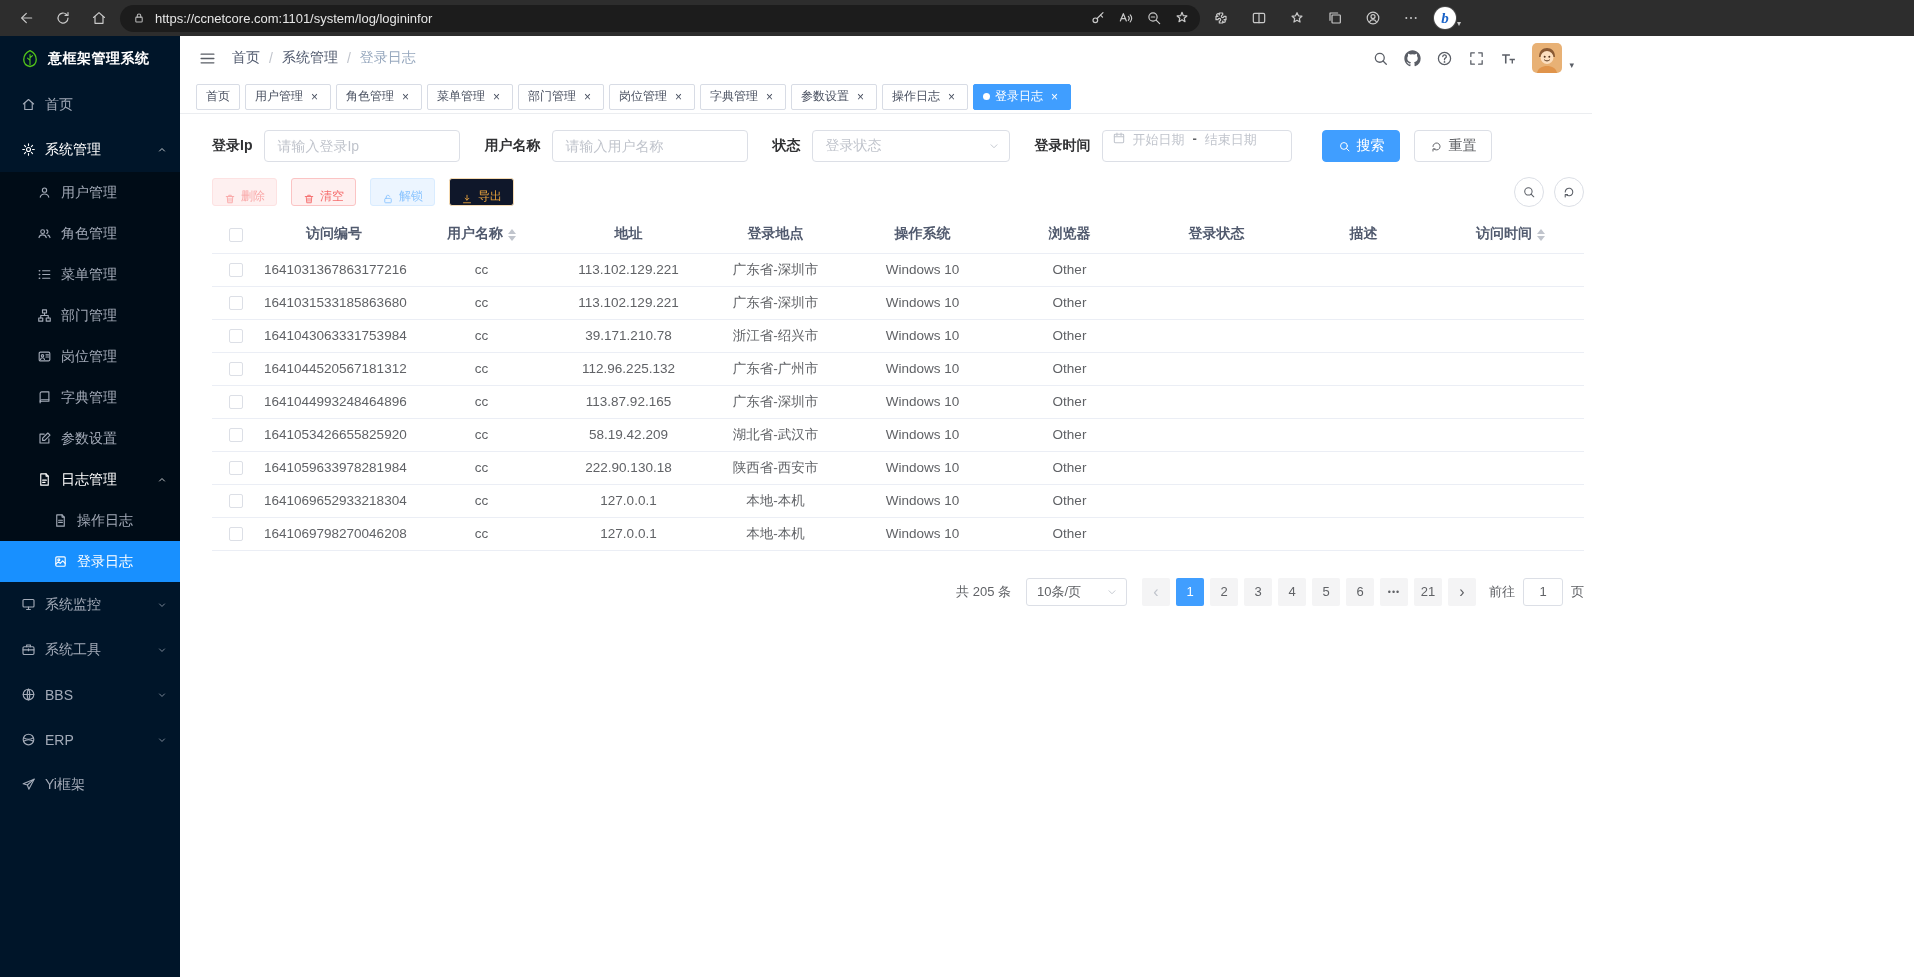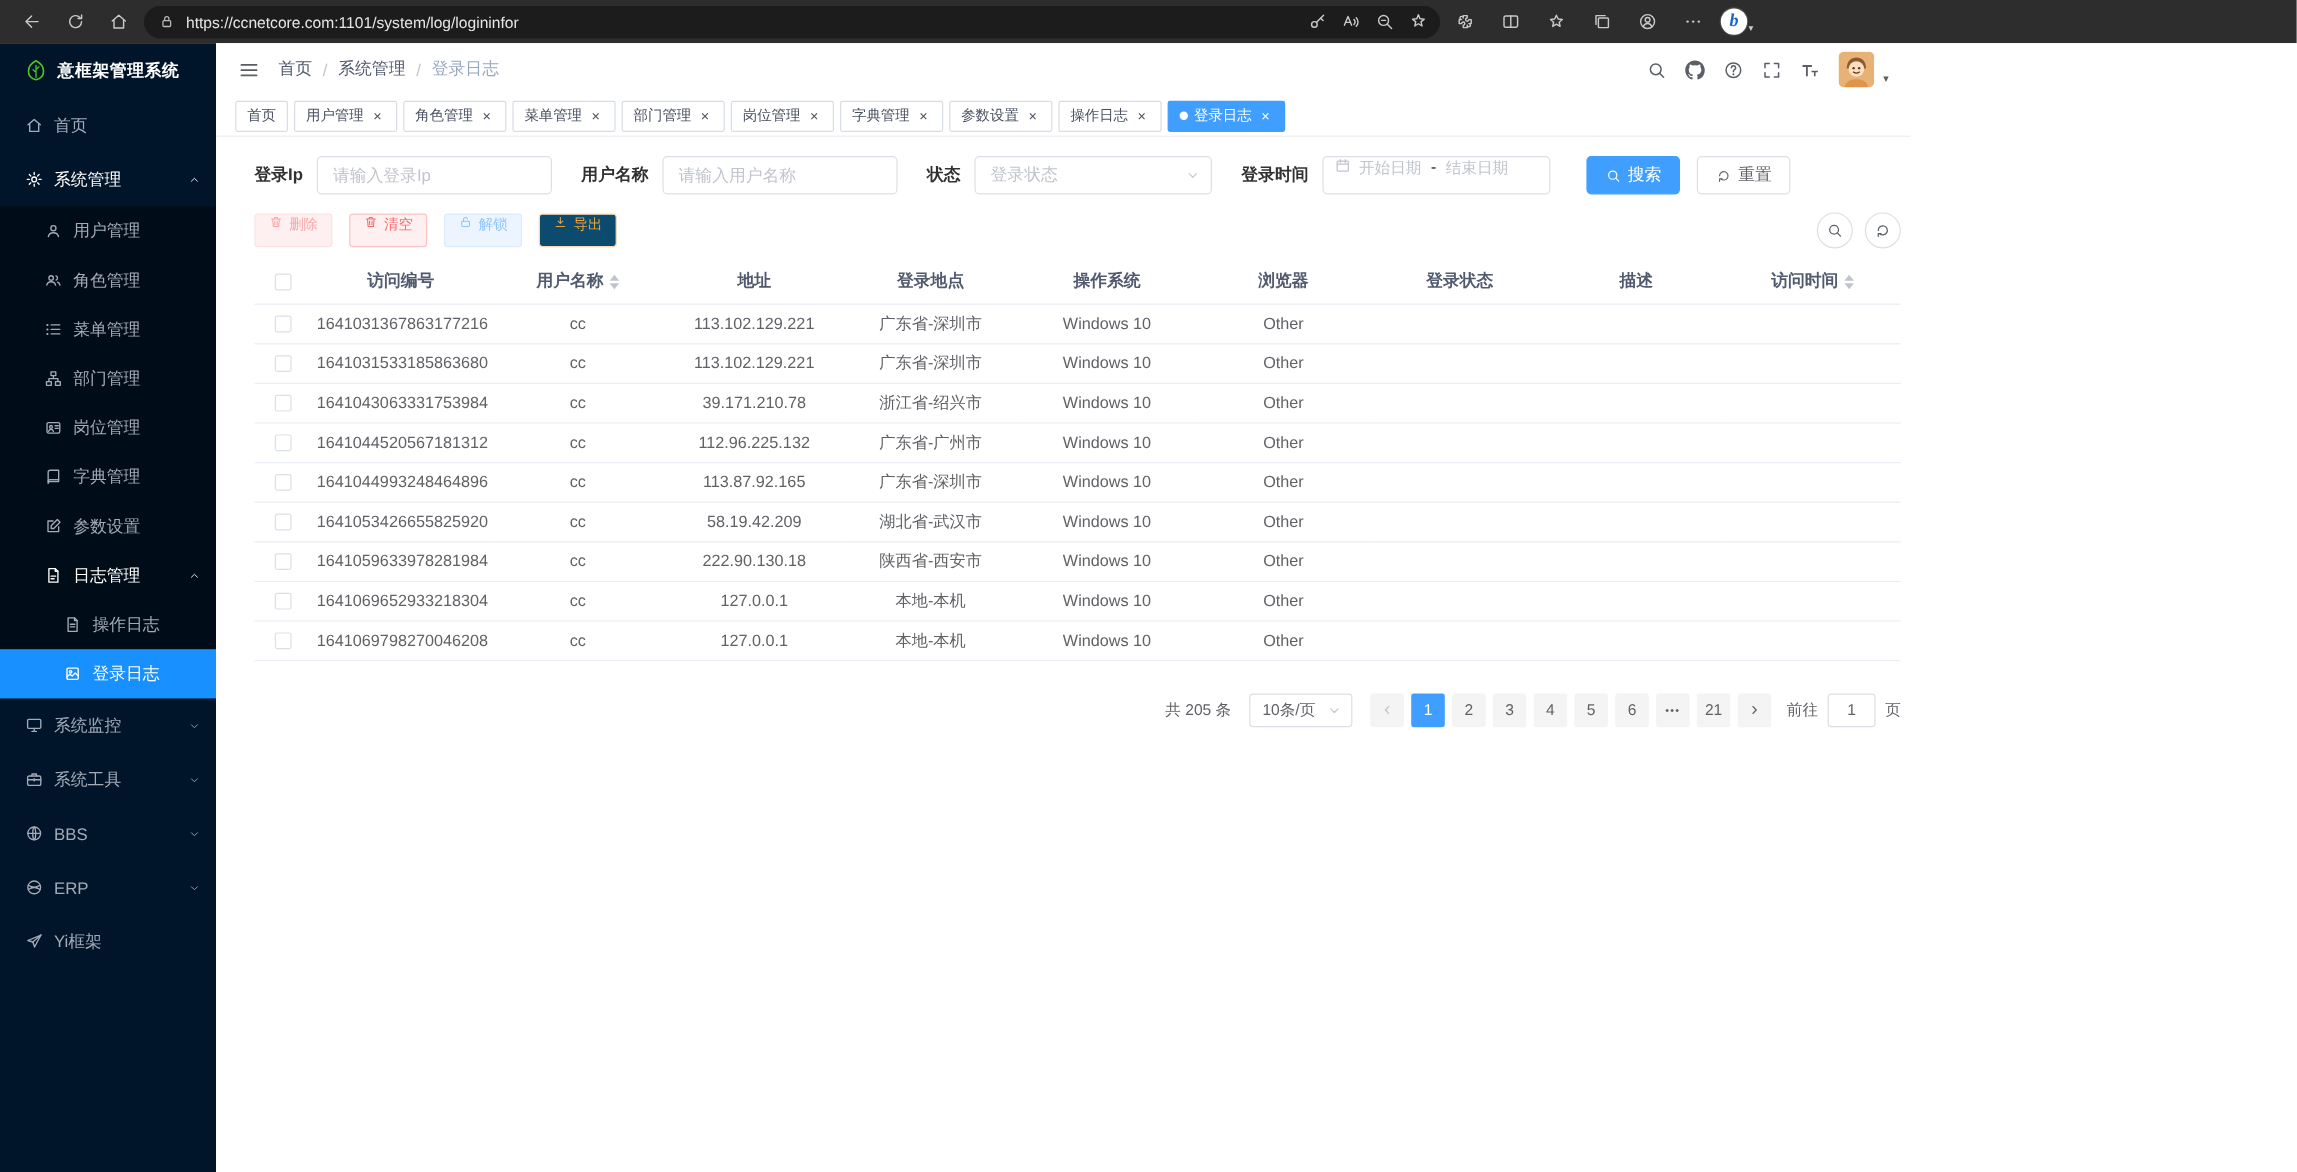--- a/index.html
+++ b/index.html
@@ -83,42 +83,42 @@
   .daterange .cal svg{width:14px;height:14px}
   .daterange .ph{color:#c0c4cc;font-size:13px}
   .daterange .sep{color:#606266;font-weight:bold;font-size:13px;margin:0 2px}
   .btn{height:32px;border-radius:4px;display:inline-flex;align-items:center;gap:5px;font-size:14px;padding:0 15px;cursor:pointer;border:1px solid transparent;white-space:nowrap;background:#fff}
   .btn svg{width:13px;height:13px}
   .btn-primary{background:#409eff;color:#fff;border-color:#409eff;margin-left:30px}
   .btn-plain{background:#fff;color:#606266;border-color:#dcdfe6;margin-left:14px}
 
   .table-zone{width:1372px}
   .toolbar{display:flex;align-items:center;margin-bottom:9px}
-  .btn-mini{height:28px;font-size:12px;padding:0 11px;border-radius:3px;display:inline-flex;align-items:flex-start;gap:5px;border:1px solid;cursor:pointer;margin-right:14px;background:#fff}
+  .btn-mini{height:28px;font-size:12px;padding:0 11px;border-radius:3px;display:inline-flex;align-items:flex-end;gap:5px;border:1px solid;cursor:pointer;margin-right:14px;background:#fff}
   .btn-mini svg{width:12px;height:12px}
   .b-del{color:#f9a7a7;background:#fef0f0;border-color:#fde2e2;cursor:not-allowed}
   .b-clear{color:#f56c6c;background:#fef0f0;border-color:#fbc4c4}
   .b-unlock{color:#8cc5ff;background:#ecf5ff;border-color:#d9ecff;cursor:not-allowed}
-  .b-export{color:#e6a23c;background:#0c4a6e;border-color:#f5dab1}
+  .b-export{color:#e6a23c;background:#0f172a;border-color:#f5dab1}
   .toolbar-right{margin-left:auto;display:flex;gap:10px}
   .circle-btn{width:30px;height:30px;border-radius:50%;border:1px solid #dcdfe6;background:#fff;display:flex;align-items:center;justify-content:center;color:#5a5e66;cursor:pointer}
   .circle-btn svg{width:14px;height:14px}
 
   table{width:1372px;border-collapse:collapse;table-layout:fixed}
   th{height:37px;font-size:14px;color:#515a6e;font-weight:bold;border-bottom:1px solid #ebeef5;text-align:center;padding:0 4px;white-space:nowrap}
   td{height:33px;font-size:13.5px;color:#606266;border-bottom:1px solid #ebeef5;text-align:center;padding:0 4px;white-space:nowrap;overflow:hidden}
   .cbx{width:14px;height:14px;border:1px solid #dcdfe6;border-radius:2px;background:#fff;display:inline-block;vertical-align:middle;cursor:pointer}
   .sort{display:inline-flex;flex-direction:column;margin-left:5px;vertical-align:middle;gap:2px;cursor:pointer}
   .sort i{width:0;height:0;border-left:4px solid transparent;border-right:4px solid transparent;display:block}
   .sort .up{border-bottom:5px solid #c0c4cc}
   .sort .dn{border-top:5px solid #c0c4cc}
 
   .pagination{display:flex;align-items:center;justify-content:flex-end;margin-top:27px;font-size:13px;color:#606266}
   .pg-total{margin-right:15px}
-  .pg-size{width:86px;height:28px;border:1px solid #dcdfe6;border-radius:3px;display:flex;align-items:center;padding:0 8px 0 10px;margin-right:12px;cursor:pointer;background:#fff}
+  .pg-size{width:101px;height:28px;border:1px solid #dcdfe6;border-radius:3px;display:flex;align-items:center;padding:0 8px 0 10px;margin-right:12px;cursor:pointer;background:#fff}
   .pg-size .val{flex:1;font-size:13px;color:#606266}
   .pg-pages{display:flex;align-items:center}
   .pg-btn{min-width:28px;height:28px;margin:0 3px;background:#f4f4f5;border-radius:2px;display:flex;align-items:center;justify-content:center;font-size:13px;color:#606266;cursor:pointer;padding:0 5px}
   .pg-btn.active{background:#409eff;color:#fff}
   .pg-btn.disabled{color:#c0c4cc;cursor:not-allowed}
   .pg-btn.more{font-size:9px;letter-spacing:1px}
   .pg-arrow{font-size:16px;line-height:1}
   .pg-goto{display:flex;align-items:center;gap:8px;margin-left:10px}
   .pg-goto input{width:40px;height:28px;border:1px solid #dcdfe6;border-radius:3px;text-align:center;font-size:13px;color:#606266;outline:none}
 </style>

